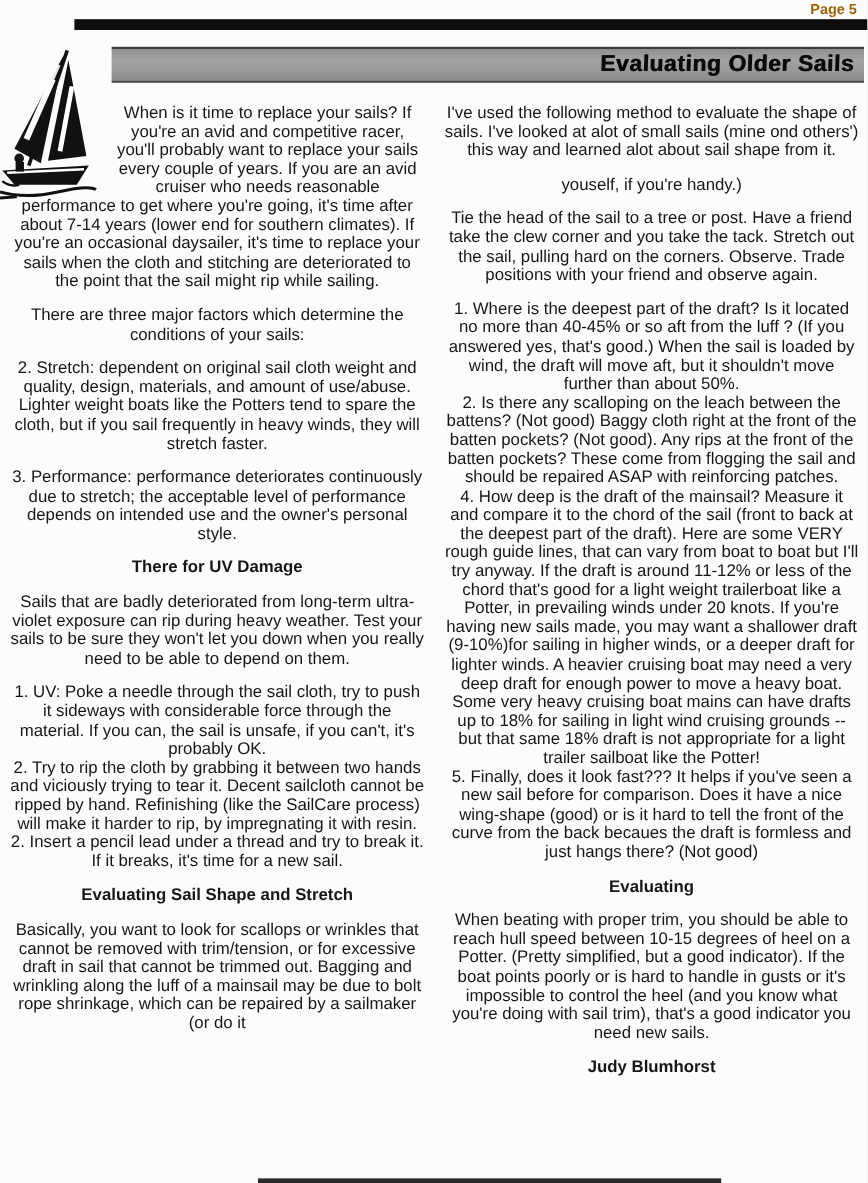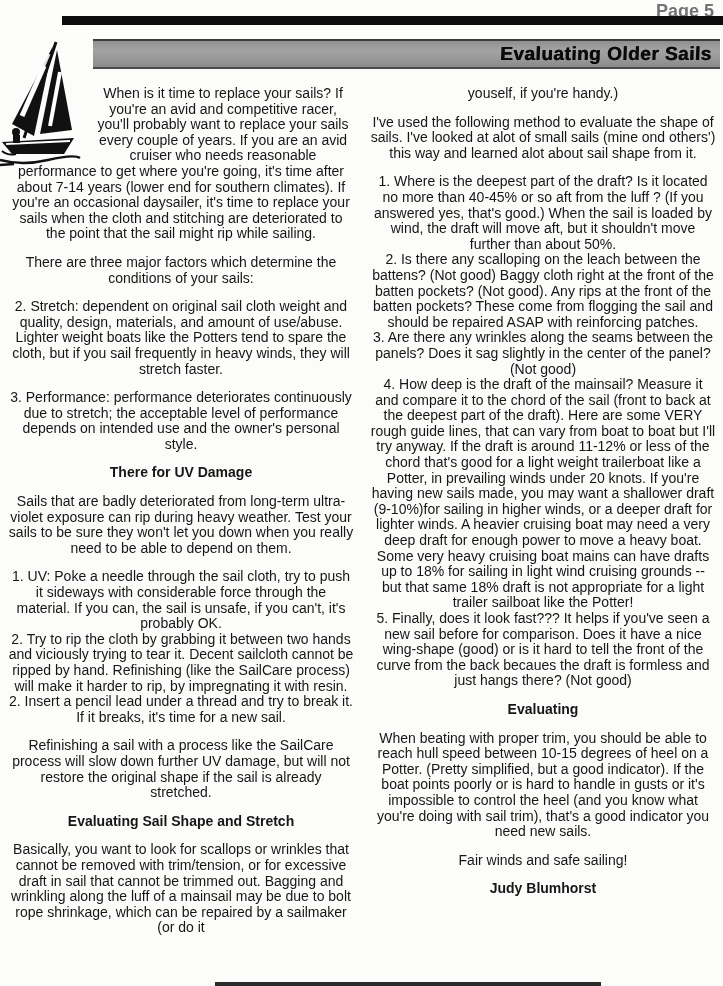--- a/index.html
+++ b/index.html
@@ -3,21 +3,21 @@
 <meta charset="utf-8">
 <style>
   html,body { margin:0; padding:0; background:#e8e8e8; }
   .page {
     position:relative; width:723px; height:986px; margin:0 auto;
     background:#fcfcfb; overflow:hidden;
     font-family:"Liberation Sans", sans-serif; color:#161616;
   }
   .page-num {
     position:absolute; top:1px; right:9px;
-    font-size:18px; font-weight:bold; color:#737373;
+    font-size:12px; font-weight:bold; color:#a16207;
   }
   .top-bar {
     position:absolute; top:16px; left:62px; right:0; height:9px;
     background:#0c0c0c;
   }
   .banner {
     position:absolute; top:39px; left:93px; right:3px; height:26px;
     background:linear-gradient(180deg,#8f8f8f 0%, #a3a3a3 35%, #989898 70%, #8a8a8a 100%);
     border-top:2px solid #3c3c3c; border-bottom:2px solid #4a4a4a;
     display:flex; align-items:center; justify-content:flex-end;
@@ -87,34 +87,32 @@
     <div class="col" id="left-col">
         <div class="body">When is it time to replace your sails?   If you're an avid and competitive racer, you'll probably want to replace your sails every couple of years.  If you are an avid cruiser who needs reasonable performance to get where you're going, it's time after about 7-14 years (lower end for southern climates).  If  you're an occasional daysailer, it's time to replace your sails when the cloth and stitching are deteriorated to the point that the sail might rip while sailing.</div>
         <div class="body">There are three major factors which determine the conditions of your sails:</div>
         <div class="body">2. Stretch: dependent on original sail cloth weight and quality, design, materials, and amount of use/abuse. Lighter weight boats like the Potters tend to spare the cloth,  but if you sail frequently in heavy winds, they will  stretch faster.</div>
         <div class="body">3. Performance: performance deteriorates continuously due to stretch; the acceptable level of performance depends on intended use and the owner's personal style.</div>
         <div class="heading">There for UV Damage</div>
         <div class="body">Sails that are badly deteriorated from long-term ultra-violet exposure can rip during heavy weather.  Test your sails to be sure they won't let you down when you really need to be able to depend on them.</div>
         <div class="list">1. UV: Poke a needle through the sail cloth, try to push it sideways with considerable force through the material. If you can, the sail is unsafe, if you can't, it's probably OK.</div>
         <div class="list">2. Try to rip the cloth by grabbing it between two hands and viciously trying to tear it. Decent sailcloth cannot be ripped by hand. Refinishing (like the SailCare process) will make it harder to rip, by impregnating it with resin.</div>
         <div class="list">2.  Insert a pencil lead under a thread and try to break it. If it breaks, it's time for a new sail.</div>
-        <div class="body">Refinishing a sail with a process like the SailCare process will slow down further UV damage, but will not restore the original shape if the sail is already stretched.</div>
         <div class="heading">Evaluating Sail Shape and Stretch</div>
         <div class="body">Basically, you want to look for scallops or wrinkles that cannot be removed with trim/tension,  or for excessive draft in sail that cannot be trimmed out. Bagging and wrinkling along the luff of a mainsail may be due to bolt rope shrinkage, which can be repaired by a sailmaker (or do it</div>
       </div>
     <div class="col" id="right-col">
+        <div class="body">I've used the following method to evaluate the shape of sails. I've looked at alot of small sails (mine ond others') this way and learned alot about sail shape from it.</div>
         <div class="body">youself, if you're handy.)</div>
-        <div class="body">I've used the following method to evaluate the shape of sails. I've looked at alot of small sails (mine ond others') this way and learned alot about sail shape from it.</div>
+        <div class="body">Tie the head of the sail to a tree or post. Have a friend take the clew corner and you take the tack. Stretch out the sail, pulling hard on the corners. Observe. Trade positions with your friend and observe again.</div>
         <div class="list">1. Where is the deepest part of the draft? Is it located no more than 40-45% or so aft from the luff ? (If you answered yes, that's good.) When the sail is loaded by wind, the draft will move aft, but it shouldn't move further than about 50%.</div>
         <div class="list">2. Is there any scalloping on the leach between the battens? (Not good) Baggy cloth right at the front of the batten pockets? (Not good).  Any rips at the front of the batten pockets? These come from flogging the sail and should be repaired ASAP with reinforcing patches.</div>
-        <div class="list">3. Are there any wrinkles along the seams between the panels? Does it sag slightly in the center of the panel? (Not good)</div>
         <div class="list">4. How deep is the draft of the mainsail? Measure it and compare it to the chord of the sail (front to back at the deepest part of the draft). Here are some VERY rough guide lines, that can vary from boat to boat but I'll try anyway. If the draft is around 11-12% or less of the chord that's good for a light weight trailerboat like a Potter, in prevailing winds under 20 knots. If you're having new sails made, you may want a shallower draft (9-10%)for sailing in higher winds, or a deeper draft for lighter winds. A heavier cruising boat may need a very deep draft for enough power to move a heavy boat. Some very heavy cruising boat mains can have drafts up to 18% for sailing in light wind cruising grounds -- but that same 18% draft is not appropriate for a light trailer sailboat like the Potter!</div>
         <div class="list">5. Finally, does it look fast??? It helps if you've seen a new sail before for comparison. Does it have a nice wing-shape (good) or is it hard to tell the front of the curve from the back becaues the draft is formless and just hangs there? (Not good)</div>
         <div class="heading">Evaluating</div>
         <div class="body">When beating with proper trim, you should be able to reach hull speed between 10-15 degrees of heel on a Potter. (Pretty simplified, but a good indicator).   If the boat points poorly or is hard to handle in gusts or it's impossible to control the heel (and you know what you're doing with sail trim), that's a good indicator you need new sails.</div>
-        <div class="body">Fair winds and safe sailing!</div>
         <div class="signature">Judy Blumhorst</div>
       </div>
   </div>
 
   <div class="footer-bar"></div>
 
 </div>
 
 </body></html>

